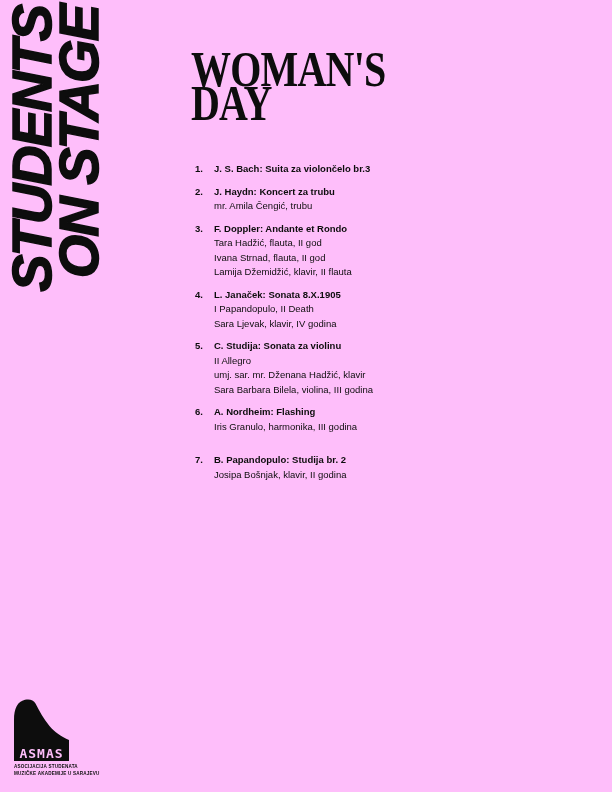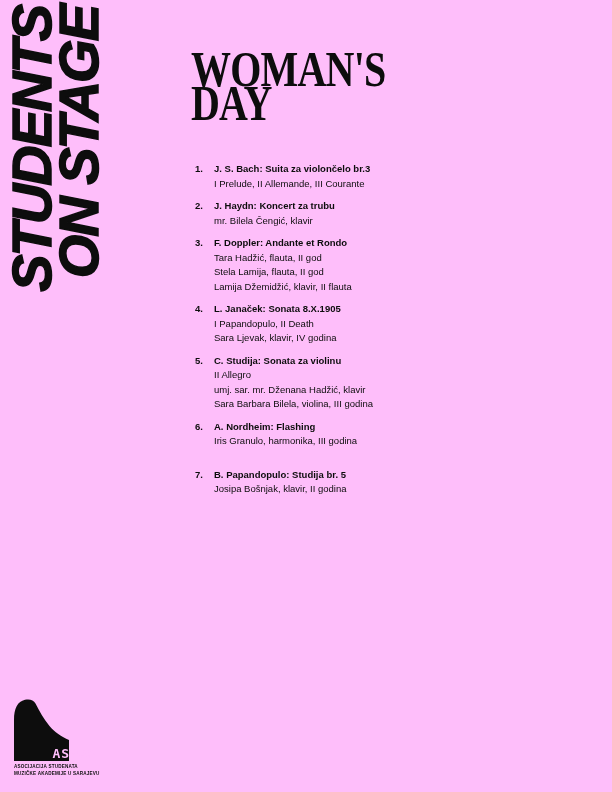--- a/index.html
+++ b/index.html
@@ -81,21 +81,20 @@
     position: absolute;
     left: 1px;
     bottom: 0px;
     width: 53px;
     text-align: center;
     font-family: "DejaVu Sans Mono", monospace;
     font-weight: 700;
     font-size: 13px;
     letter-spacing: 1px;
     color: #febefa;
-    padding-left: 33px;
   }
   .org-line {
     font-weight: 700;
     font-size: 4.6px;
     line-height: 6.5px;
     letter-spacing: 0.2px;
     white-space: nowrap;
     color: #0d0d0d;
   }
   .org-line.first { margin-top: 3px; }
@@ -114,36 +113,35 @@
     <span class="title-line">WOMAN'S</span>
     <span class="title-line">DAY</span>
   </h1>
 
   <ol class="program">
     <li class="item">
       <div class="head">
         <span class="num">1.</span>
         <span class="item-title">J. S. Bach: Suita za violončelo br.3</span>
       </div>
-      <div class="line">I Prelude, II Allemande, III Courante</div>
     </li>
     <li class="item">
       <div class="head">
         <span class="num">2.</span>
         <span class="item-title">J. Haydn: Koncert za trubu</span>
       </div>
-      <div class="line">mr. Bilela Čengić, klavir</div>
+      <div class="line">mr. Amila Čengić, trubu</div>
     </li>
     <li class="item">
       <div class="head">
         <span class="num">3.</span>
         <span class="item-title">F. Doppler: Andante et Rondo</span>
       </div>
       <div class="line">Tara Hadžić, flauta, II god</div>
-      <div class="line">Stela Lamija, flauta, II god</div>
+      <div class="line">Ivana Strnad, flauta, II god</div>
       <div class="line">Lamija Džemidžić, klavir, II flauta</div>
     </li>
     <li class="item">
       <div class="head">
         <span class="num">4.</span>
         <span class="item-title">L. Janaček: Sonata 8.X.1905</span>
       </div>
       <div class="line">I Papandopulo, II Death</div>
       <div class="line">Sara Ljevak, klavir, IV godina</div>
     </li>
@@ -159,21 +157,21 @@
     <li class="item">
       <div class="head">
         <span class="num">6.</span>
         <span class="item-title">A. Nordheim: Flashing</span>
       </div>
       <div class="line">Iris Granulo, harmonika, III godina</div>
     </li>
     <li class="item">
       <div class="head">
         <span class="num">7.</span>
-        <span class="item-title">B. Papandopulo: Studija br. 5</span>
+        <span class="item-title">B. Papandopulo: Studija br. 2</span>
       </div>
       <div class="line">Josipa Bošnjak, klavir, II godina</div>
     </li>
   </ol>
 
   <div class="logo">
     <div class="piano-wrap">
       <svg viewBox="0 0 55 62" xmlns="http://www.w3.org/2000/svg" aria-hidden="true">
         <path fill="#0d0d0d" d="M0,62 L0,21 C0,9.5 3.5,2.5 11,0.8 C15.5,-0.2 19.5,0.8 21.5,4.5 C25.5,12 29.5,20 35.5,27 C40.5,32.8 47.5,38 55,41 L55,62 Z"></path>
       </svg>

